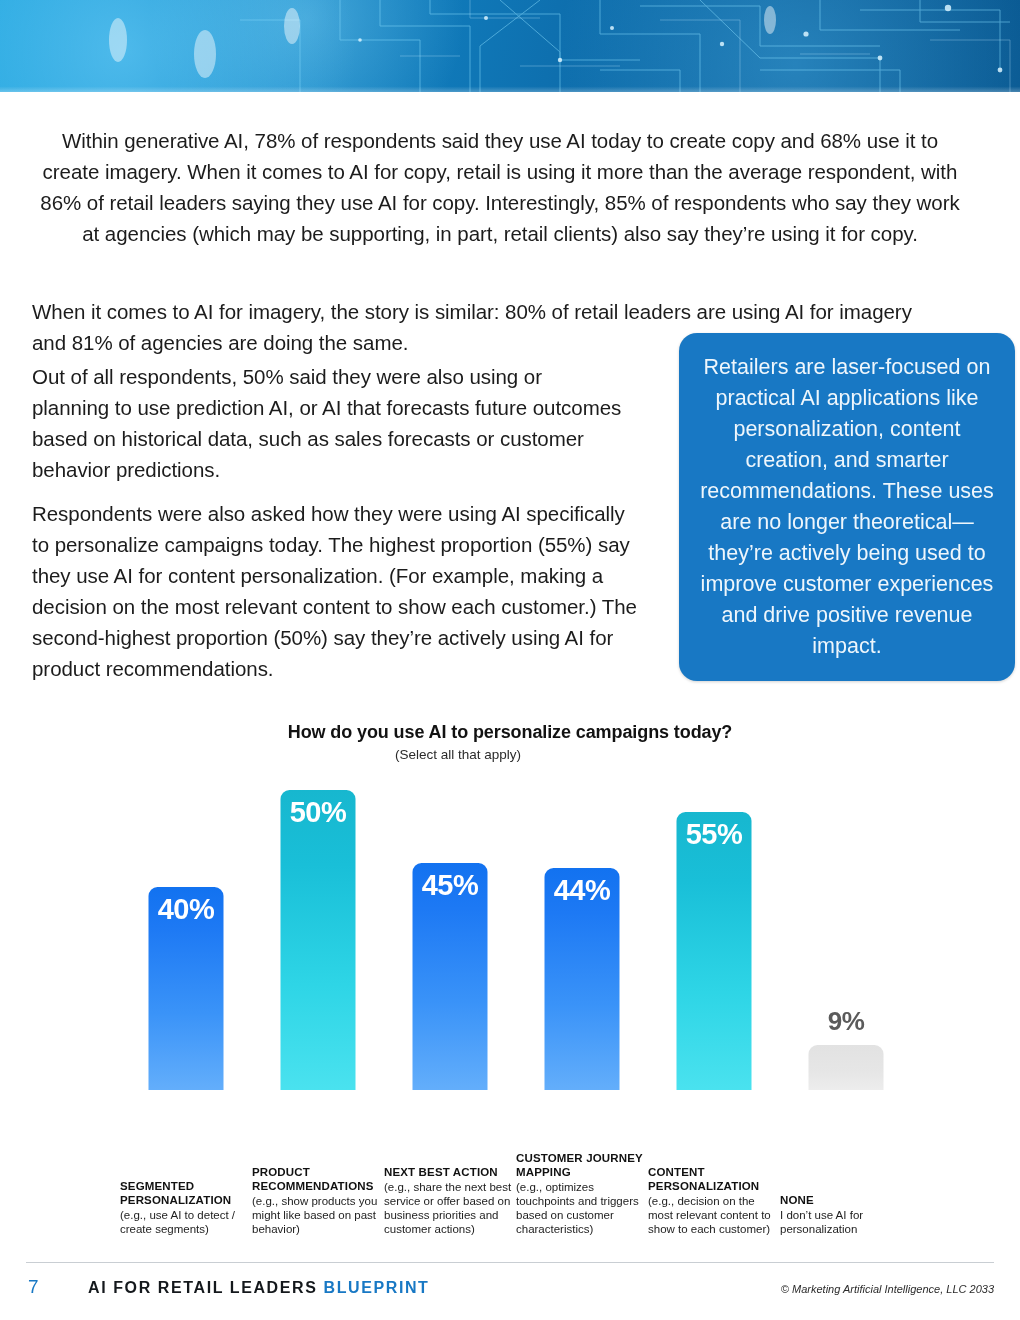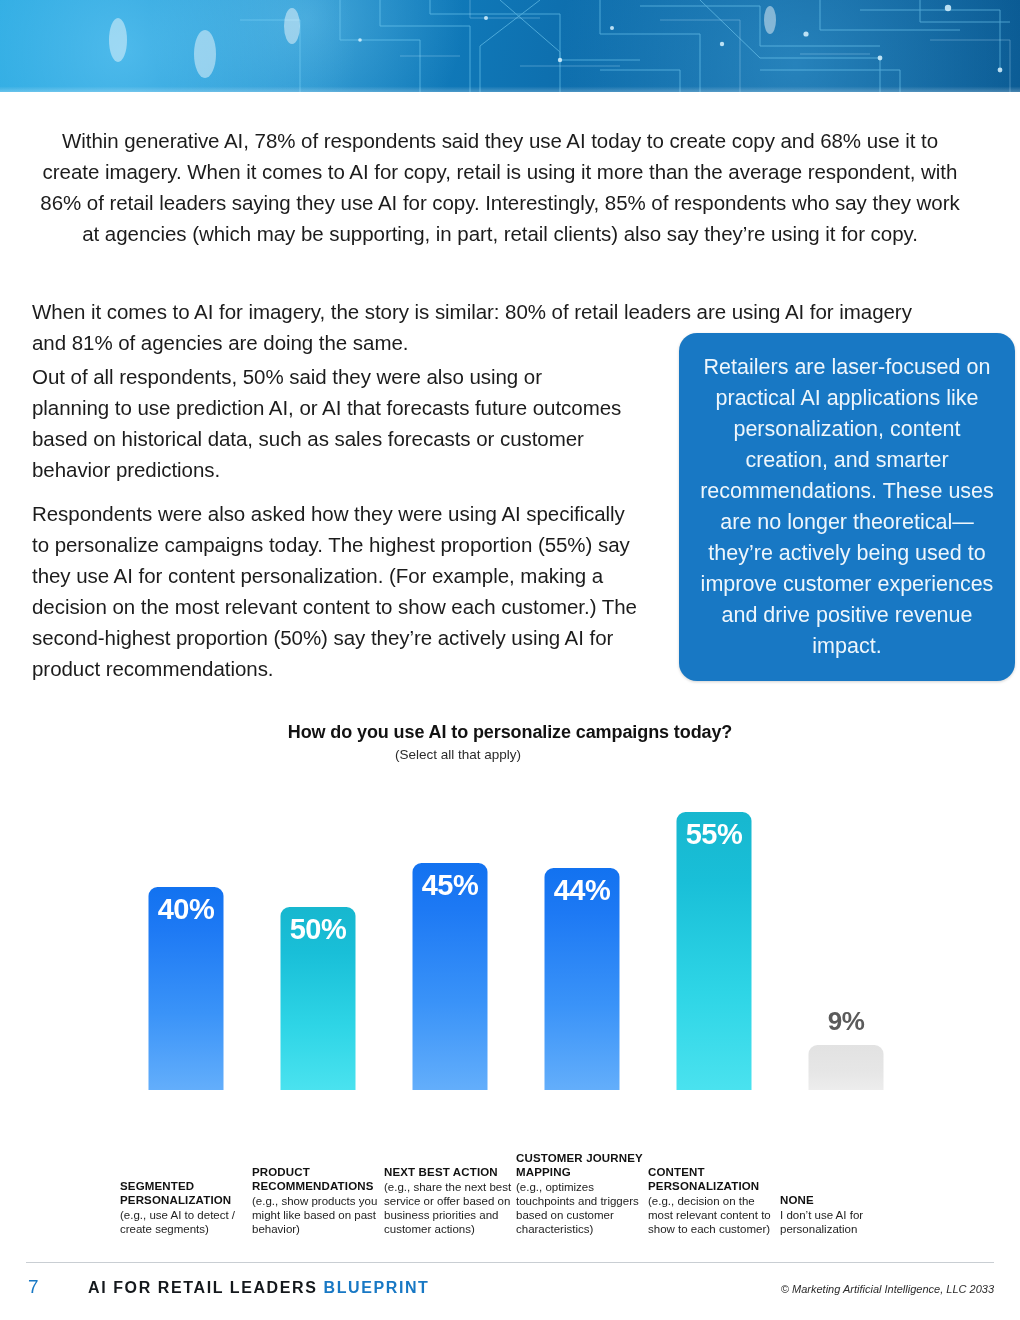--- a/index.html
+++ b/index.html
@@ -191,21 +191,21 @@
       <div class="bar-group" style="left: 120px;">
         <div class="bar b-blue" style="height: 203px;">
           <div class="bar-value inside">40%</div>
         </div>
         <div class="cat" style="bottom: -146px;">
           <div class="cat-title">SEGMENTED PERSONALIZATION</div>
           <div class="cat-sub">(e.g., use AI to detect / create segments)</div>
         </div>
       </div>
       <div class="bar-group" style="left: 252px;">
-        <div class="bar b-teal" style="height: 183px;">
+        <div class="bar b-teal" style="height: 300px;">
           <div class="bar-value inside">50%</div>
         </div>
         <div class="cat" style="bottom: -146px;">
           <div class="cat-title">PRODUCT RECOMMENDATIONS</div>
           <div class="cat-sub">(e.g., show products you might like based on past behavior)</div>
         </div>
       </div>
       <div class="bar-group" style="left: 384px;">
         <div class="bar b-blue" style="height: 227.455px;">
           <div class="bar-value inside">45%</div>

